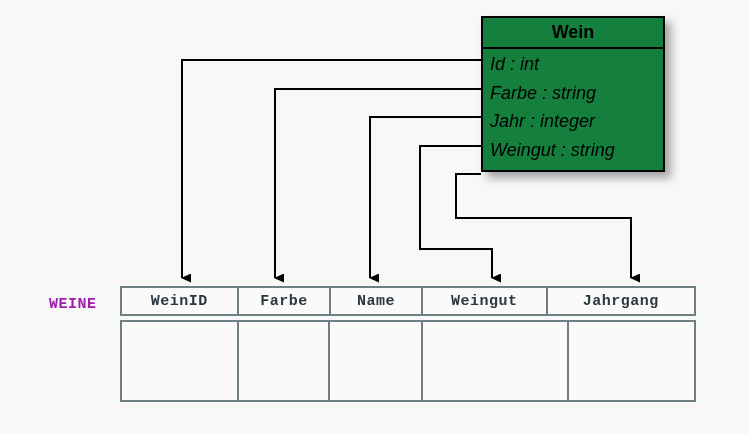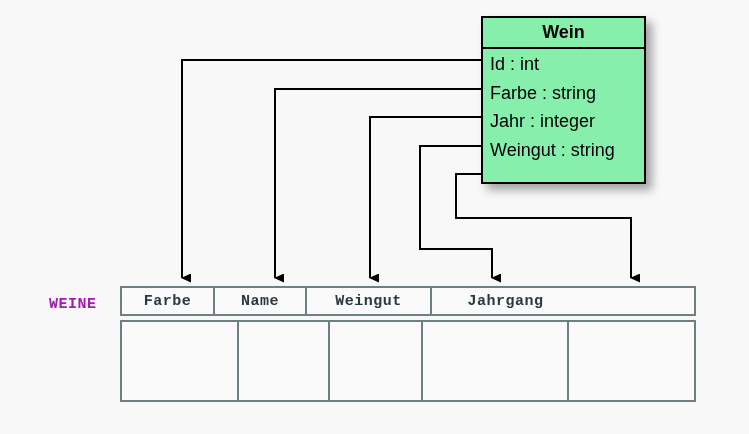--- a/index.html
+++ b/index.html
@@ -28,38 +28,39 @@
     width: 749px;
     height: 434px;
     pointer-events: none;
   }
 
   
   .class-box {
     position: absolute;
     left: 481px;
     top: 16px;
-    width: 165px;
+    width: 184px;
     box-sizing: border-box;
     border: 2px solid #000;
-    background: #86efac;
+    background: #15803d;
     box-shadow: 6px 6px 9px rgba(0,0,0,0.35);
     z-index: 5;
   }
   .class-title {
     text-align: center;
     font-weight: bold;
     font-size: 18px;
     line-height: 26px;
     color: #000;
     border-bottom: 2px solid #000;
     padding: 1px 0 2px 0;
   }
   .class-attrs {
-    padding: 1px 0 18px 0;
+    padding: 1px 0 6px 0;
+    font-style: italic;
   }
   .class-attr {
     font-size: 18px;
     line-height: 28.5px;
     color: #000;
     padding-left: 7px;
     white-space: nowrap;
   }
 
   
@@ -143,20 +144,23 @@
       <div class="class-attr">Jahr : integer</div>
       <div class="class-attr">Weingut : string</div>
     </div>
   </div>
 
   <div class="rel-label">WEINE</div>
 
   <div class="rel-table">
 
     <div class="rel-head">
+      <div class="cell c0">
+        <span class="cell-label">WeinID</span>
+      </div>
       <div class="cell c2">
         <span class="cell-label">Farbe</span>
       </div>
       <div class="cell c1">
         <span class="cell-label">Name</span>
       </div>
       <div class="cell c4">
         <span class="cell-label">Weingut</span>
       </div>
       <div class="cell c3">

